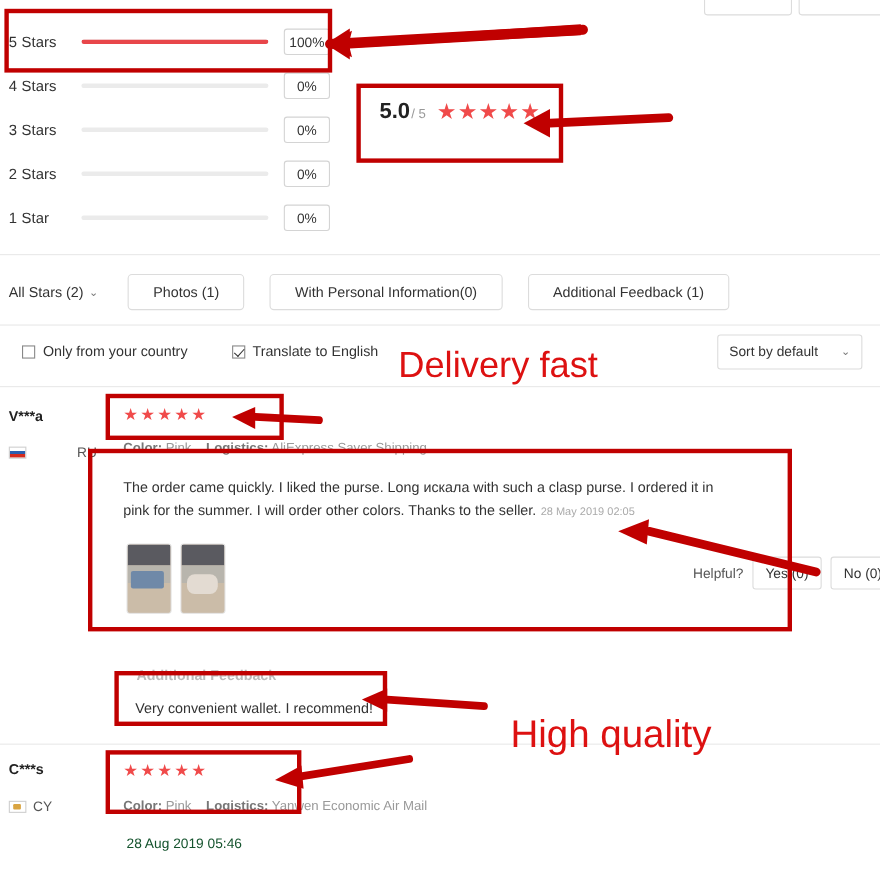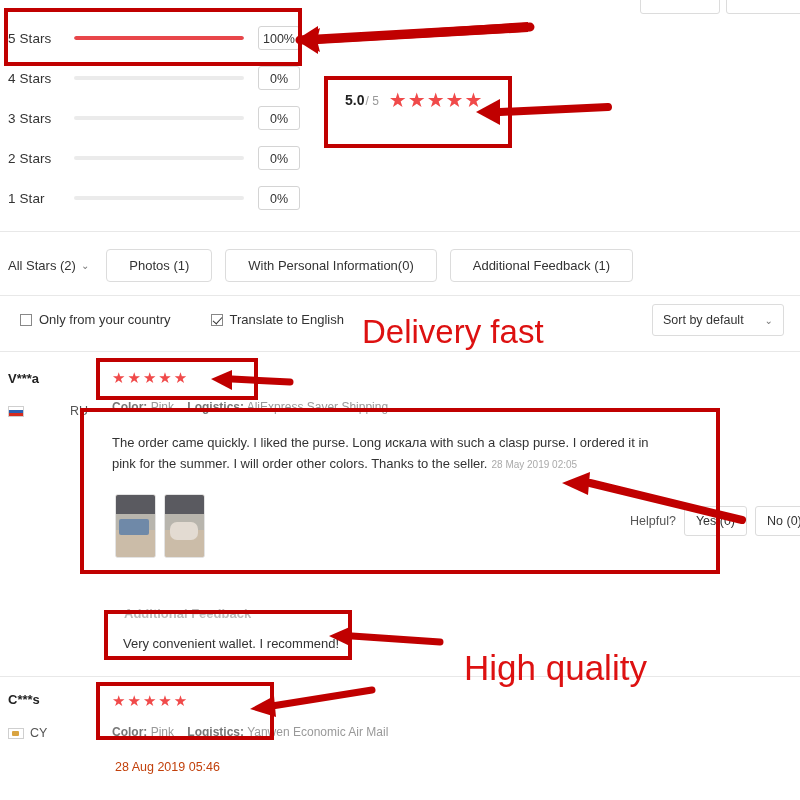--- a/index.html
+++ b/index.html
@@ -24,29 +24,29 @@
   }
   .rating-row .rfill { position:absolute; left:0; top:0; bottom:0; background:#e8464a; border-radius:2px; }
   .rating-row .rpct {
     width:42px; min-width:42px; height:24px; line-height:24px; text-align:center;
     border:1px solid #d4d4d4; border-radius:3px; font-size:12.5px; color:#333;
     background:#fff; box-sizing:border-box;
   }
 
   
   .score-card { position:absolute; left:345px; top:90px; display:flex; align-items:center; gap:10px; }
-  .score-num { font-size:14px; font-weight:bold; color:#222; }
+  .score-num { font-size:20px; font-weight:bold; color:#222; }
   .score-den { font-size:12px; color:#999; margin-left:1px; }
   .score-stars { font-size:20px; color:#f04a4a; letter-spacing:1px; line-height:1; }
 
   
   .divider { position:absolute; left:0; width:800px; height:1px; background:#e8e8e8; }
 
   
-  .filter-bar { position:absolute; left:8px; top:249px; display:flex; align-items:center; gap:13px; }
+  .filter-bar { position:absolute; left:8px; top:249px; display:flex; align-items:center; gap:23px; }
   .all-stars { display:flex; align-items:center; gap:5px; font-size:13px; color:#333; padding-right:4px; cursor:pointer;}
   .chev { font-size:10px; color:#777; }
   .tab-chip {
     border:1px solid #dcdcdc; border-radius:4px; background:#fff;
     padding:8px 22px; font-size:13px; color:#333; white-space:nowrap; cursor:pointer;
   }
 
   
   .check-row { position:absolute; left:20px; top:312px; display:flex; align-items:center; gap:40px; }
   .chk-item { display:flex; align-items:center; gap:7px; font-size:13px; color:#333; cursor:pointer; }
@@ -73,21 +73,21 @@
   .country { position:absolute; left:8px; display:flex; align-items:center; gap:6px; font-size:12.5px; color:#555; }
   .flag { width:16px; height:11px; display:inline-block; border:1px solid #cfcfcf; box-sizing:border-box; }
   .flag-ru { background:linear-gradient(#fff 0 34%, #2b5fb0 34% 67%, #d52b1e 67% 100%); }
   .flag-cy { background:#fff; position:relative; }
   .flag-cy::after { content:""; position:absolute; left:3px; top:2px; width:7px; height:5px; background:#d9a441; border-radius:1px;}
   .stars-row { position:absolute; font-size:15px; color:#f04a4a; letter-spacing:2px; line-height:1; }
   .meta-line { position:absolute; font-size:12px; color:#999; }
   .meta-line b { color:#777; font-weight:bold; }
   .body-text { position:absolute; font-size:13px; color:#333; line-height:21px; }
   .body-text .ts { color:#aaa; font-size:10px; margin-left:4px; }
-  .date-only { position:absolute; font-size:12.5px; color:#c2410c; }
+  .date-only { position:absolute; font-size:12.5px; color:#14532d; }
 
   
   .photo-strip { position:absolute; display:flex; gap:8px; }
   .photo {
     width:39px; height:62px; border:1px solid #e3e3e3; border-radius:3px; overflow:hidden;
     background:#cdbfae; position:relative;
   }
   .photo .top-band { position:absolute; left:0; right:0; top:0; height:30%; background:#5a5a60; }
   .photo .mid-band { position:absolute; left:0; right:0; top:30%; height:26%; background:#b8b5ad; }
   .photo .bot-band { position:absolute; left:0; right:0; bottom:0; height:44%; background:#cbbca8; }

